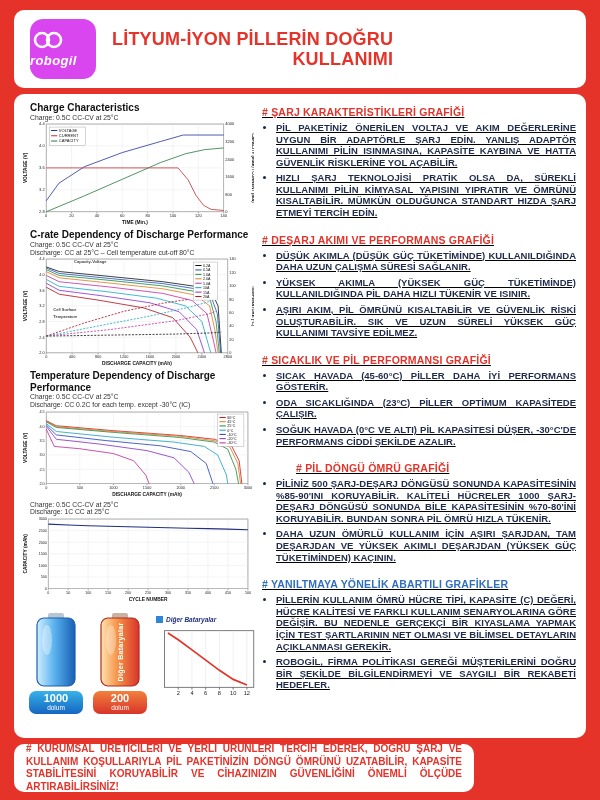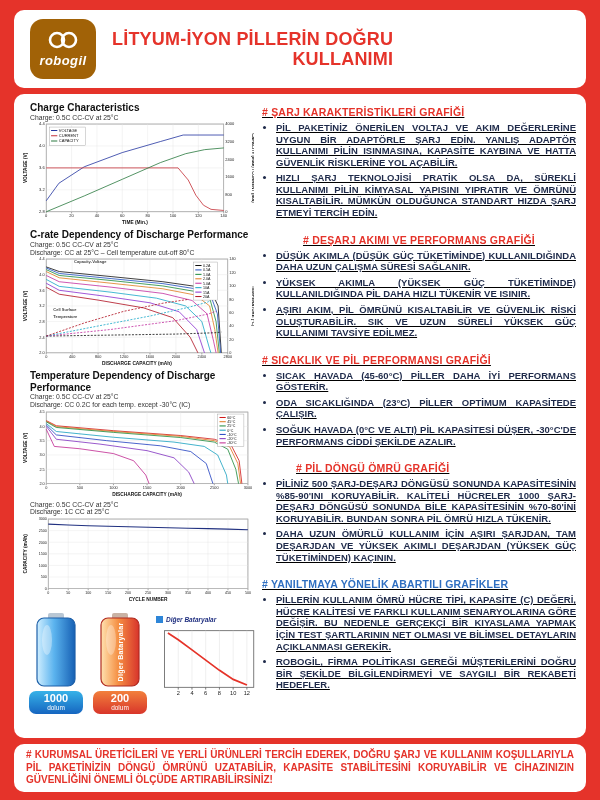--- a/index.html
+++ b/index.html
@@ -1,21 +1,21 @@
 <!DOCTYPE html>
 <html><head>
 <meta charset="utf-8">
 <style>
   html,body{margin:0;padding:0;width:600px;height:800px;background:#e5332a;
     font-family:"Liberation Sans",sans-serif;overflow:hidden;}
   .panel{position:absolute;background:#fff;border-radius:10px;box-sizing:border-box;overflow:hidden;}
   
   .header-panel{top:10px;left:14px;width:572px;height:78px;display:flex;align-items:center;gap:16px;padding:0 16px;}
-  .logo{width:66px;height:60px;background:#a16207;border-radius:13px;display:flex;flex-direction:column;
-    align-items:center;justify-content:center;gap:3px;flex:none;}
+  .logo{width:66px;height:60px;background:#d946ef;border-radius:13px;display:flex;flex-direction:column;
+    align-items:flex-start;justify-content:center;gap:3px;flex:none;}
   .logo-text{color:#fff;font-weight:bold;font-style:italic;font-size:13px;letter-spacing:.4px;}
   .title{color:#e5332a;font-weight:700;font-size:18px;line-height:1.12;letter-spacing:.2px;text-align:right;}
   
   .main-panel{top:94px;left:14px;width:572px;height:644px;padding:8px;display:flex;gap:8px;}
   .col-left{width:232px;flex:none;display:flex;flex-direction:column;gap:3px;}
   .col-right{flex:1;display:flex;flex-direction:column;gap:2px;padding:2px 2px 0 0;}
   .chart-box{display:flex;flex-direction:column;}
   .chart-title{font-size:10px;font-weight:700;color:#111;padding-left:8px;line-height:1.15;}
   .chart-sub{font-size:6.8px;color:#333;padding-left:8px;line-height:1.15;}
   .chart-box svg{display:block;width:100%;}
@@ -32,21 +32,21 @@
   .badge{width:54px;border-radius:7px;padding:2px 0 3px;text-align:center;color:#fff;}
   .badge .val{font-size:11px;font-weight:800;line-height:1.05;}
   .badge .unit{font-size:6.5px;line-height:1.05;}
   .badge.blue{background:linear-gradient(180deg,#37b2e8,#1565c0);}
   .badge.red{background:linear-gradient(180deg,#f2803c,#d8352a);}
   .mini-chart{flex:1;display:flex;flex-direction:column;gap:2px;padding-top:4px;}
   .mini-legend{display:flex;align-items:center;gap:3px;font-size:6.5px;font-weight:700;color:#203080;font-style:italic;}
   .mini-legend .sw{width:7px;height:7px;background:#2e86d8;display:inline-block;}
   .mini-chart svg{display:block;width:102px;}
   
-  .footer-panel{top:744px;left:14px;width:572px;height:48px;display:flex;align-items:center;padding:4px 12px;}
+  .footer-panel{top:744px;left:14px;width:460px;height:48px;display:flex;align-items:center;padding:4px 12px;}
   .footer-text{color:#e5332a;font-weight:800;font-size:10px;line-height:1.25;text-align:justify;}
 </style>
 </head>
 <body>
 
 <div class="panel header-panel">
   <div class="logo">
     <svg width="36" height="20" viewBox="0 0 36 20">
       <circle cx="12" cy="10" r="7" fill="none" stroke="#ffffff" stroke-width="2.6"></circle>
       <circle cx="24" cy="10" r="7" fill="none" stroke="#ffffff" stroke-width="2.6"></circle>
@@ -411,21 +411,21 @@
 
     <div class="section">
       <div class="sec-heading" style="color: rgb(229, 51, 42);"># ŞARJ KARAKTERİSTİKLERİ GRAFİĞİ</div>
       <ul class="bullets">
         <li>PİL PAKETİNİZ ÖNERİLEN VOLTAJ VE AKIM DEĞERLERİNE UYGUN BİR ADAPTÖRLE ŞARJ EDİN. YANLIŞ ADAPTÖR KULLANIMI PİLİN ISINMASINA, KAPASİTE KAYBINA VE HATTA GÜVENLİK RİSKLERİNE YOL AÇABİLİR.</li>
         <li>HIZLI ŞARJ TEKNOLOJİSİ PRATİK OLSA DA, SÜREKLİ KULLANIMI PİLİN KİMYASAL YAPISINI YIPRATIR VE ÖMRÜNÜ KISALTABİLİR. MÜMKÜN OLDUĞUNCA STANDART HIZDA ŞARJ ETMEYİ TERCİH EDİN.</li>
       </ul>
     </div>
 
     <div class="section">
-      <div class="sec-heading" style="color: rgb(229, 51, 42); text-align: center;"># DEŞARJ AKIMI VE PERFORMANS GRAFİĞİ</div>
+      <div class="sec-heading" style="color: rgb(229, 51, 42);"># DEŞARJ AKIMI VE PERFORMANS GRAFİĞİ</div>
       <ul class="bullets">
         <li>DÜŞÜK AKIMLA (DÜŞÜK GÜÇ TÜKETİMİNDE) KULLANILDIĞINDA DAHA UZUN ÇALIŞMA SÜRESİ SAĞLANIR.</li>
         <li>YÜKSEK AKIMLA (YÜKSEK GÜÇ TÜKETİMİNDE) KULLANILDIĞINDA PİL DAHA HIZLI TÜKENİR VE ISINIR.</li>
         <li>AŞIRI AKIM, PİL ÖMRÜNÜ KISALTABİLİR VE GÜVENLİK RİSKİ OLUŞTURABİLİR. SIK VE UZUN SÜRELİ YÜKSEK GÜÇ KULLANIMI TAVSİYE EDİLMEZ.</li>
       </ul>
     </div>
 
     <div class="section">
       <div class="sec-heading" style="color: rgb(229, 51, 42);"># SICAKLIK VE PİL PERFORMANSI GRAFİĞİ</div>
       <ul class="bullets">

